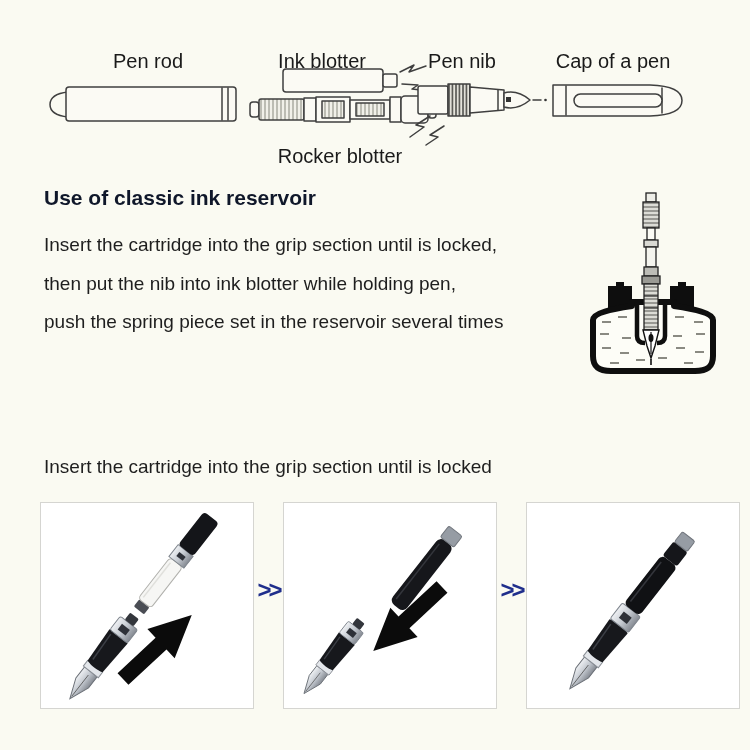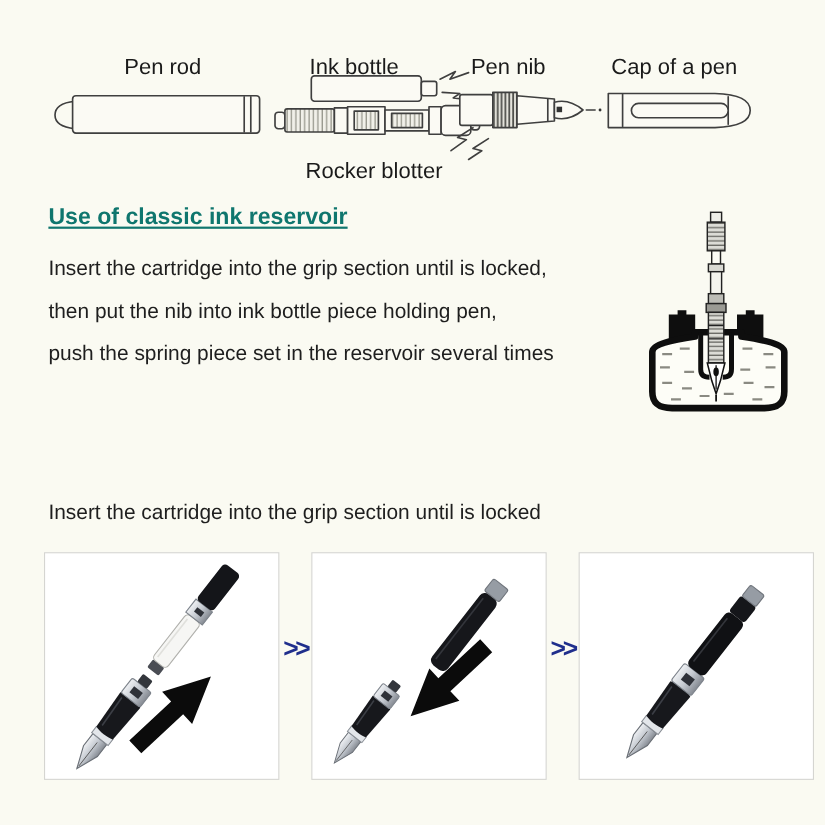--- a/index.html
+++ b/index.html
@@ -12,21 +12,21 @@
   }
   .page{position:relative;width:750px;height:750px;}
   .abs{position:absolute;}
   .part-label{
     position:absolute;top:50px;transform:translateX(-50%);
     font-size:20px;white-space:nowrap;color:#1a1a1a;
   }
   .part-label.rocker{top:133px;margin-top:12px;}
   .section-heading{
     position:absolute;left:44px;
-    font-size:21px;font-weight:bold;color:#0f766e;white-space:nowrap;text-decoration:underline;
+    font-size:21px;font-weight:bold;color:#0f172a;white-space:nowrap;
   }
   .body-lines{position:absolute;left:44px;}
   .body-line{
     font-size:19px;line-height:38.5px;color:#1e1e1e;white-space:nowrap;
   }
   .steps{
     position:absolute;left:40px;top:502px;width:700px;height:207px;
     display:flex;justify-content:space-between;
   }
   .step-panel{
@@ -42,21 +42,21 @@
     font-size:24px;font-weight:bold;color:#1f2e8c;
     letter-spacing:-3px;line-height:24px;
   }
 </style>
 </head>
 <body>
 
 <div class="page">
 
   <span class="part-label" style="left:148px">Pen rod</span>
-  <span class="part-label" style="left:322px">Ink bottle</span>
+  <span class="part-label" style="left:322px">Ink blotter</span>
   <span class="part-label" style="left:462px">Pen nib</span>
   <span class="part-label" style="left:613px">Cap of a pen</span>
   <span class="part-label rocker" style="left:340px">Rocker blotter</span>
 
   <svg class="abs" style="left:0;top:0" width="750" height="175" viewBox="0 0 750 175">
     <defs>
       <pattern id="ribs" width="4" height="10" patternUnits="userSpaceOnUse">
         <rect width="4" height="10" fill="#f1f0e9"></rect>
         <line x1="1" y1="0" x2="1" y2="10" stroke="#99998f" stroke-width="1.2"></line>
       </pattern>
@@ -112,21 +112,21 @@
         <line x1="566" y1="86" x2="566" y2="115"></line>
         <line x1="662" y1="88" x2="662" y2="113"></line>
         <rect x="574" y="94" width="88" height="13" rx="6.5"></rect>
       </g>
     </g>
   </svg>
 
   <div class="section-heading" style="top:186px">Use of classic ink reservoir</div>
   <div class="body-lines" style="top:226px">
     <div class="body-line">Insert the cartridge into the grip section until is locked,</div>
-    <div class="body-line">then put the nib into ink bottle piece holding pen,</div>
+    <div class="body-line">then put the nib into ink blotter while holding pen,</div>
     <div class="body-line">push the spring piece set in the reservoir several times</div>
   </div>
 
   <svg class="abs" style="left:578px;top:190px" width="150" height="192" viewBox="0 0 150 192">
     <defs>
       <pattern id="bribs" width="4" height="4" patternUnits="userSpaceOnUse">
         <rect width="4" height="4" fill="#dcdcd6"></rect>
         <line x1="0" y1="1" x2="4" y2="1" stroke="#6b6b66" stroke-width="1.2"></line>
       </pattern>
     </defs>

